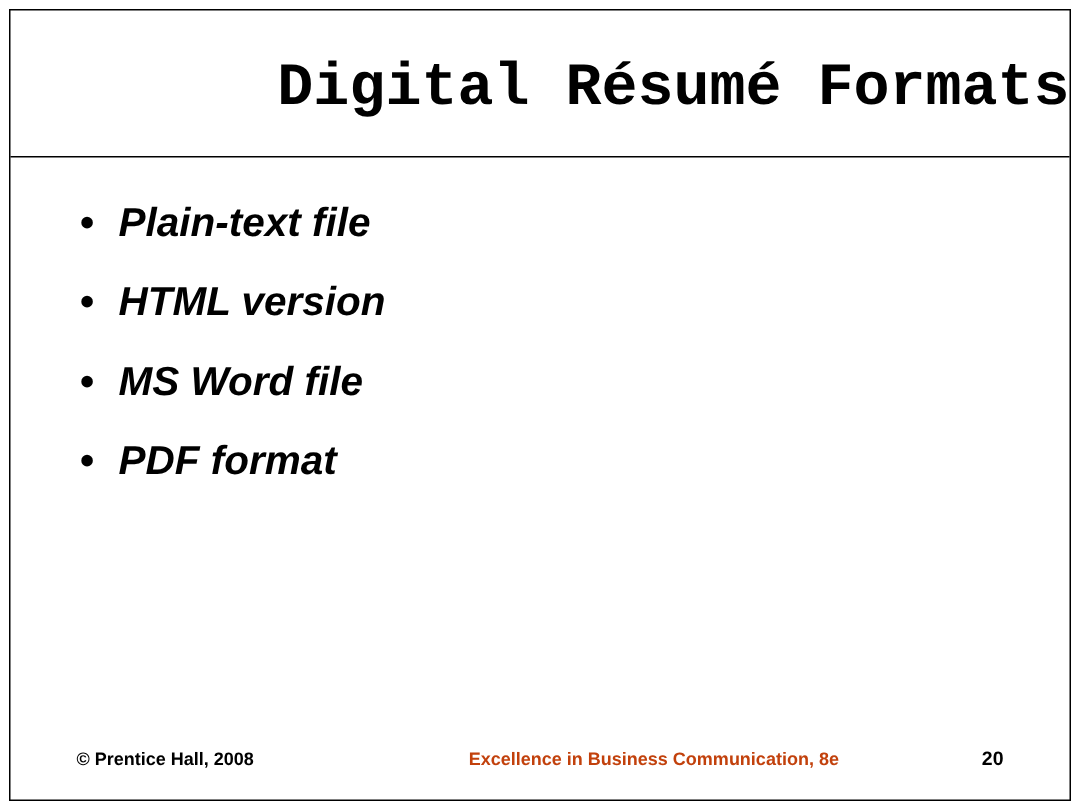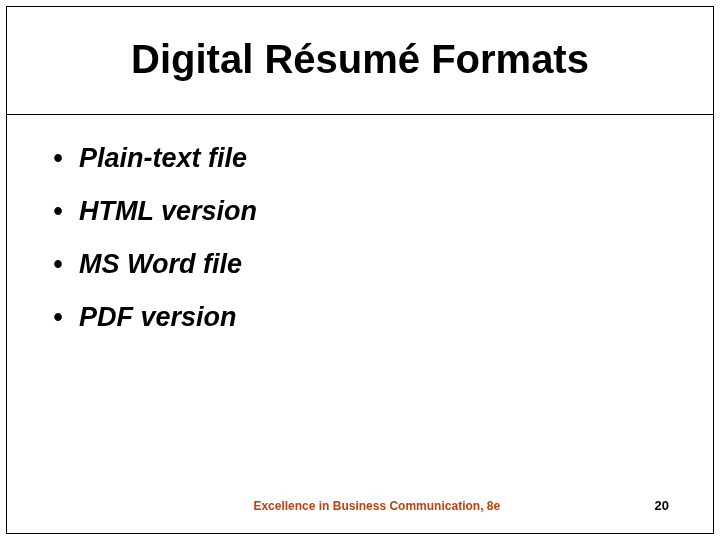--- a/index.html
+++ b/index.html
@@ -13,22 +13,23 @@
   .slide-frame {
     position: absolute;
     top: 6px;
     left: 6px;
     right: 6px;
     bottom: 6px;
     border: 1px solid #000;
   }
   .title-box {
     border-bottom: 1px solid #000;
-    padding: 30px 0 32px 0;
-    text-align: center;
+    padding: 30px 0 22px 0;
+    text-align: right;
+    font-family: Liberation Mono, monospace;
   }
   .title {
     font-size: 40px;
     font-weight: bold;
     color: #000;
   }
   .content {
     padding: 28px 46px 0 46px;
   }
   .bullets {
@@ -89,22 +90,23 @@
 
   <div class="title-box">
     <h1 class="title">Digital Résumé Formats</h1>
   </div>
 
   <div class="content">
     <ul class="bullets">
       <li>Plain-text file</li>
       <li>HTML version</li>
       <li>MS Word file</li>
-      <li>PDF version</li>
+      <li>PDF format</li>
     </ul>
   </div>
 
   <div class="footer">
+    <span class="copyright">© Prentice Hall, 2008</span>
     <span class="booktitle">Excellence in Business Communication, 8e</span>
     <span class="pagenum">20</span>
   </div>
 
 </div>
 
 </body></html>

